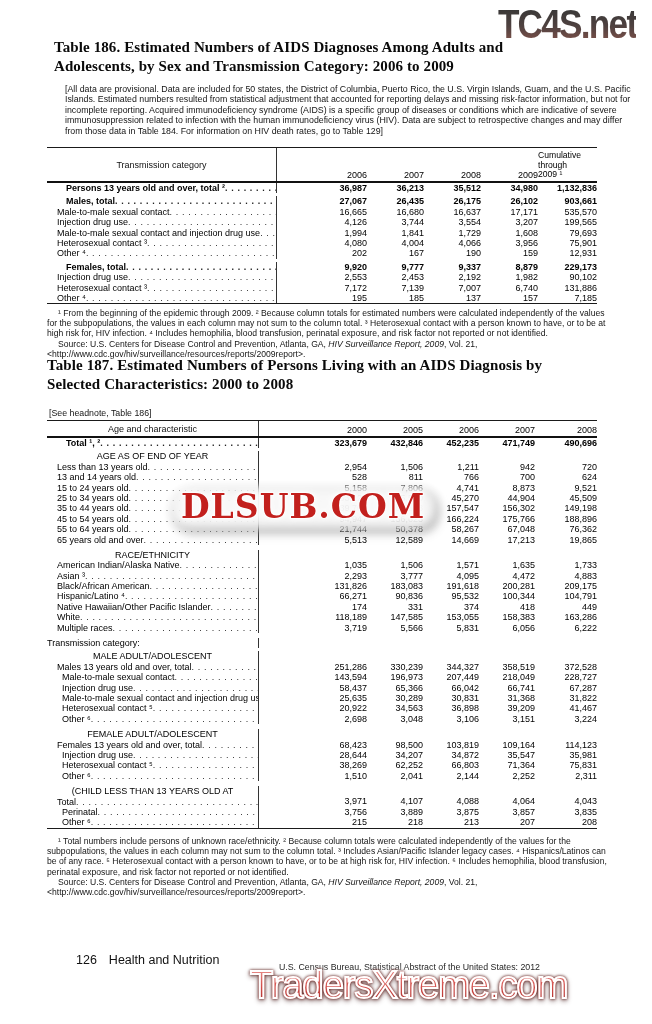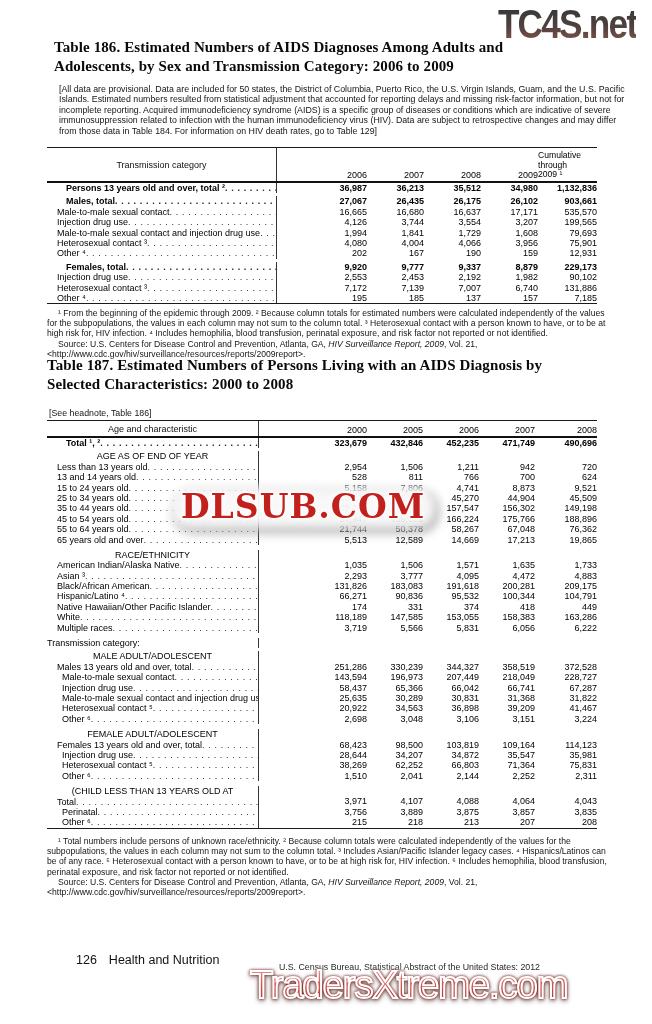--- a/index.html
+++ b/index.html
@@ -3,21 +3,21 @@
 <meta charset="utf-8">
 <style>
   html,body{margin:0;padding:0;background:#ffffff;}
   .page{position:relative;width:652px;height:1024px;background:#fff;overflow:hidden;
         font-family:"Liberation Sans",sans-serif;color:#000;}
   
   .tbl-title{position:absolute;left:54px;width:575px;font-family:Liberation Serif, serif;
              font-weight:bold;font-size:15px;line-height:18.5px;letter-spacing:.1px;color:#0a0a0a;}
   .tbl-title .tline{display:block;}
   
-  .headnote{position:absolute;left:59px;width:566px;font-size:8.8px;line-height:10.45px;color:#141414;}
+  .headnote{position:absolute;left:65px;width:566px;font-size:8.8px;line-height:10.45px;color:#141414;}
   
   .stat-table{position:absolute;left:47px;width:550px;border-top:1.5px solid #1a1a1a;
               border-bottom:1.5px solid #1a1a1a;font-size:9px;}
   .thead{display:flex;border-bottom:2px solid #111;}
   .thead .labh{display:flex;align-items:center;justify-content:center;text-align:center;color:#111;}
   .t186 .labh{width:230px;}
   .t187 .labh{width:212px;}
   .vals{display:flex;border-left:1px solid #333;align-items:flex-end;}
   .thead .vals{padding-bottom:1px;}
   .t186 .thead{height:33px;}

